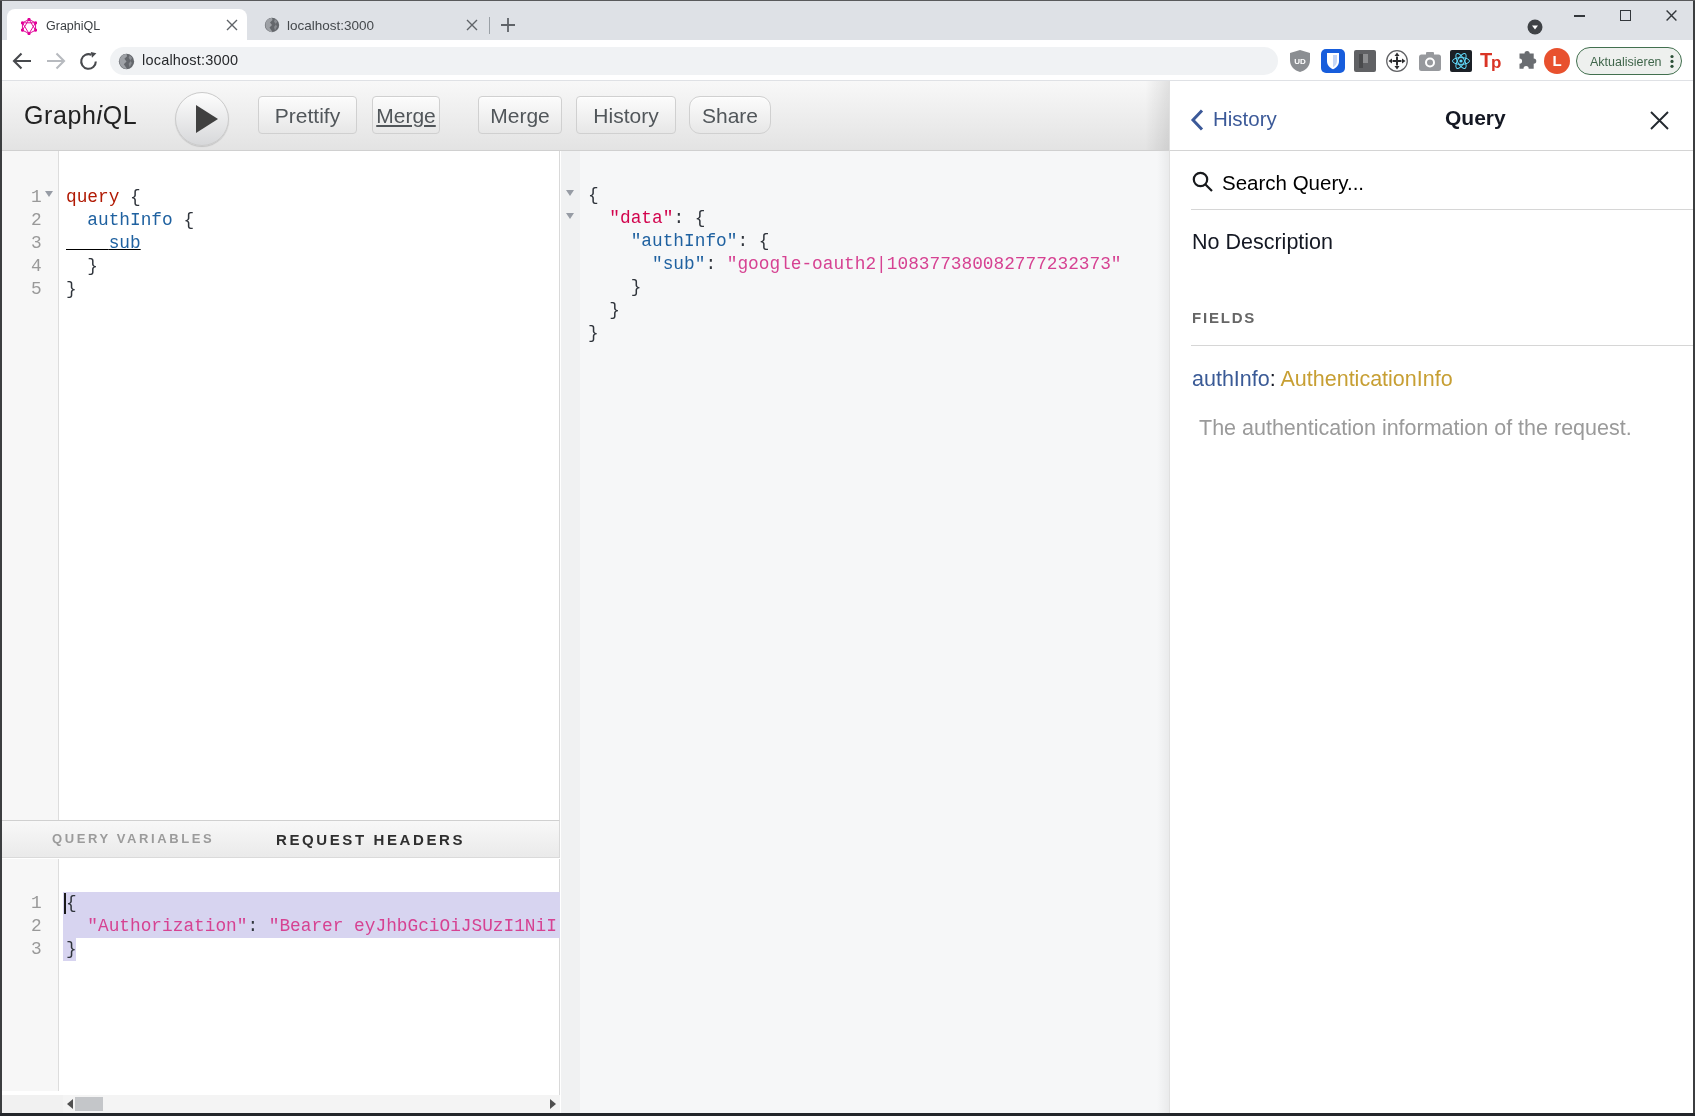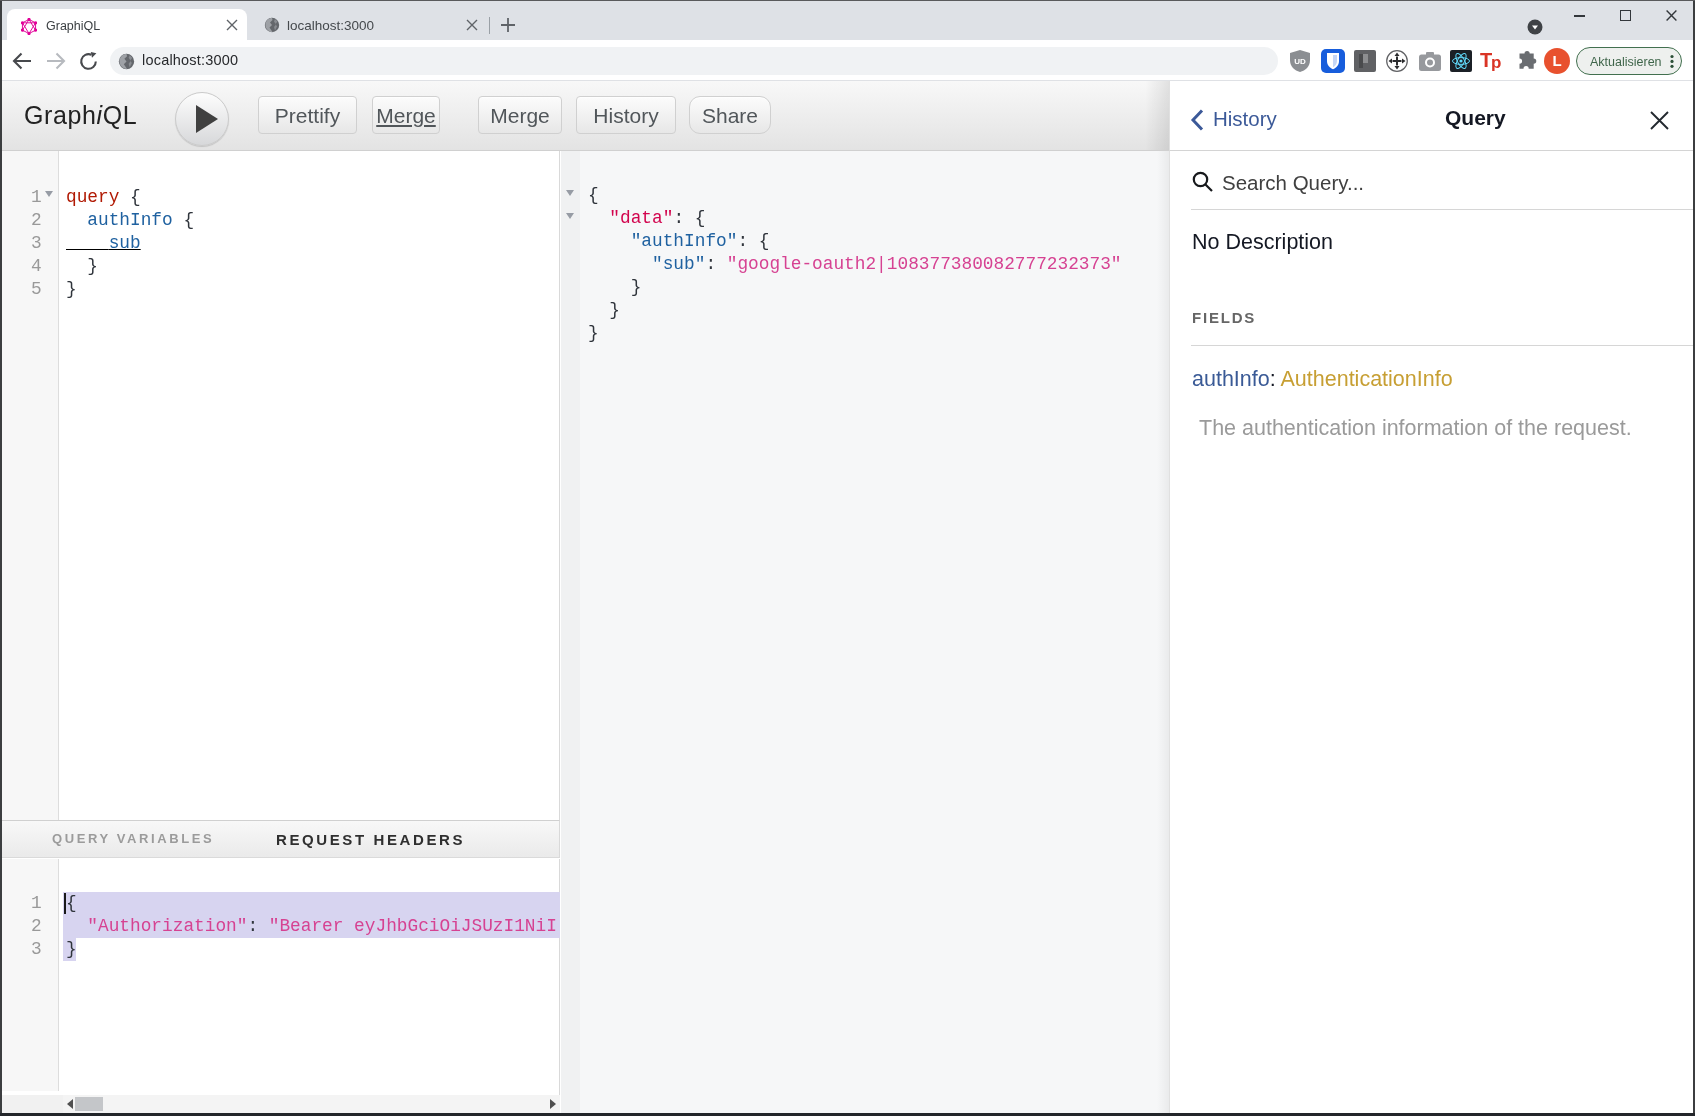--- a/index.html
+++ b/index.html
@@ -46,21 +46,21 @@
 #hstrack { left:63px; top:1095px; width:497px; height:18px; background:#f4f4f4; }
 #hsthumb { left:75px; top:1097px; width:28px; height:14px; background:#c4c6c9; }
 #resultpane { left:561px; top:151px; width:608px; height:962px; background:#f6f7f8; }
 #docpanel { left:1169px; top:151px; width:526px; height:962px; background:#fff; border-left:1px solid #e0e0e0; }
 
 
 .lnum { color:#999; }
 .fold { width:0; height:0; border-left:4px solid transparent; border-right:4px solid transparent; border-top:6px solid #979ca5; }
 
 
-#searchtext { left:1222px; top:171px; font-size:20.5px; color:#404040; }
+#searchtext { left:1222px; top:171px; font-size:20.5px; color:#000000; }
 .docline { height:1px; background:#d6d6d6; }
 #nodesc { left:1192px; top:230px; font-size:21.5px; color:#141823; }
 #fields { left:1192px; top:309px; font-size:15px; font-weight:bold; letter-spacing:1.8px; color:#666; }
 #fielditem { left:1192px; top:367px; font-size:21.5px; }
 #fielddesc { left:1199px; top:416px; font-size:21.5px; color:#9a9a9a; }
 
 
 #edge-l { left:0; top:0; width:2px; height:1113px; background:#3c3e40; }
 #edge-r { left:1693px; top:0; width:2px; height:1113px; background:#3c3e40; }
 #edge-b { left:0; top:1113px; width:1695px; height:3px; background:#23262a; }

